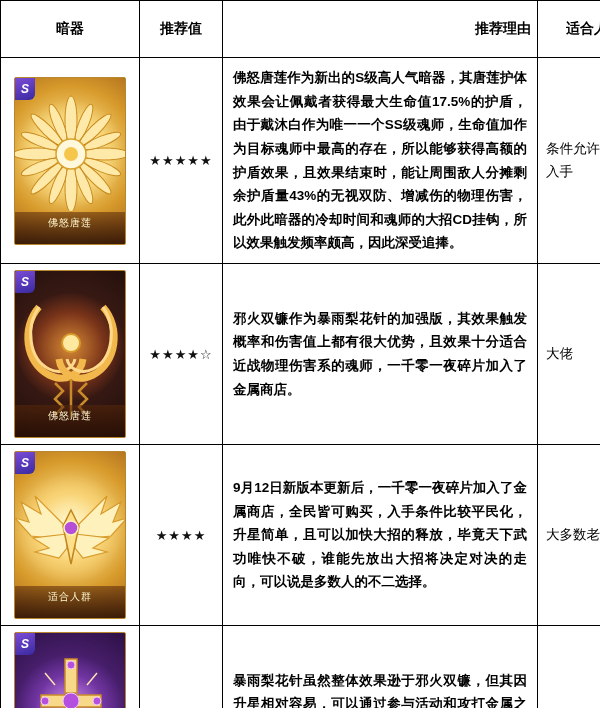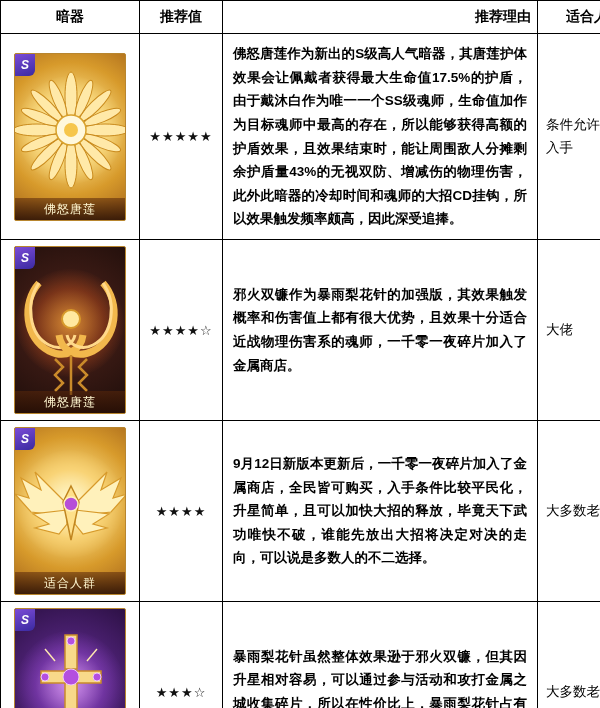--- a/index.html
+++ b/index.html
@@ -20,21 +20,21 @@
     table-layout: fixed;
   }
   table.main td, table.main th {
     border: 1px solid #000;
     vertical-align: middle;
   }
   thead th {
     height: 32px;
     font-size: 14px;
     font-weight: bold;
-    padding: 0 6px;
+    padding: 12px 6px;
     text-align: center;
   }
   thead th.col-item { width: 126px; }
   thead th.col-score { width: 70px; }
   thead th.col-reason { width: 300px; text-align: right; padding-left: 8px;}
   thead th.col-aud { width: 100px; }
 
   td.item-cell {
     width: 126px;
     padding: 6px;
@@ -88,24 +88,24 @@
     line-height: 22px;
     text-align: center;
     border-bottom-right-radius: 6px;
     z-index: 4;
   }
   .card .namebar {
     position: absolute;
     left: 0;
     right: 0;
     bottom: 0;
-    height: 22px;
+    height: 32px;
     line-height: 22px;
     text-align: center;
-    font-size: 12px;
+    font-size: 10px;
     color: #fff7d0;
     background: linear-gradient(180deg, rgba(90,40,10,0.55) 0%, rgba(40,15,5,0.85) 100%);
     z-index: 4;
     letter-spacing: 1px;
   }
   .card .art {
     position: absolute;
     inset: 0;
     z-index: 2;
   }

